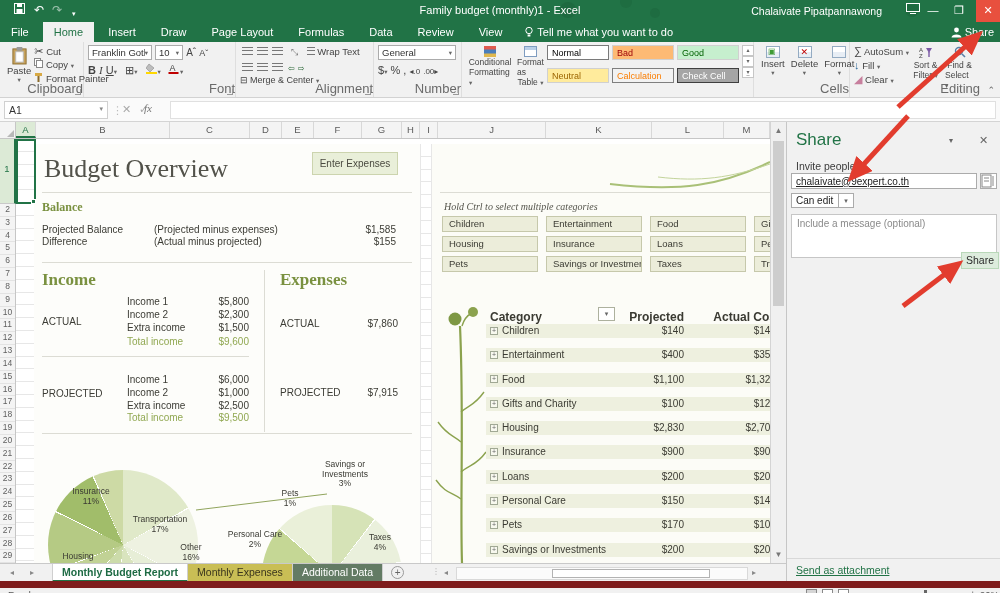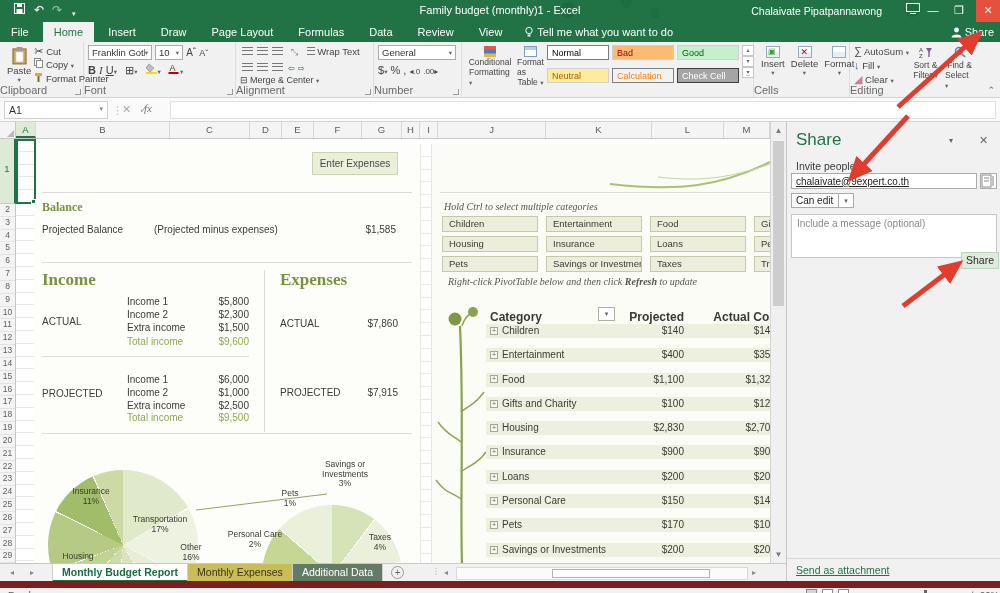--- a/index.html
+++ b/index.html
@@ -19,21 +19,21 @@
 
 #tabrow { left:0; top:22px; width:1000px; height:20px; background:#217346; z-index:9; }
 .rtab { display:inline-block; padding:0 11px; line-height:20px; color:#fff; font-size:11px; }
 .rtab.active { background:#f1f1f1; color:#217346; }
 #tellme { display:inline-block; color:#fff; padding:0 8px; line-height:20px; }
 #share-top { position:absolute; right:6px; top:0; color:#fff; line-height:20px; }
 
 
 #ribbon { left:0; top:42px; width:1000px; height:56px; background:#f1f1f1; border-bottom:1px solid #d2d2d2; display:flex; z-index:8; }
 .rgroup { position:relative; border-right:1px solid #dedede; padding:3px 3px 12px 4px; flex:none; }
-.rlabel { position:absolute; bottom:1px; left:0; right:0; text-align:left; font-size:11px; color:#6a6a6a; }
+.rlabel { position:absolute; bottom:1px; left:0; right:0; text-align:right; font-size:13px; color:#6a6a6a; }
 .launcher { position:absolute; right:2px; bottom:2px; width:6px; height:6px; border-left:1px solid #999; border-bottom:1px solid #999; transform:rotate(-90deg); }
 .rbtn-big { display:inline-flex; flex-direction:column; align-items:center; font-size:9.5px; color:#444; vertical-align:top; padding:1px 3px; }
 .rsmall { font-size:9.5px; color:#444; line-height:13px; white-space:nowrap; }
 .dd { font-size:6.5px; color:#666; }
 .selbox { background:#fff; border:1px solid #ababab; font-size:9.5px; color:#333; padding:0 3px; height:15px; line-height:13px; display:inline-flex; justify-content:space-between; align-items:center; }
 .glyph { font-size:11px; color:#444; display:inline-block; }
 .lines3 { display:inline-block; width:11px; height:8px; background:repeating-linear-gradient(to bottom,#777 0 1px,transparent 1px 3.5px); margin:2px 2px 0 2px; }
 .chip { width:62px; height:15px; font-size:9px; line-height:15px; padding-left:4px; border:1px solid #d0d0d0; overflow:hidden; white-space:nowrap; }
 .cellicon { display:inline-block; width:14px; height:12px; border:1px solid #94abc2; background:linear-gradient(to bottom,#fff 0 5px,#e8eef5 5px); position:relative; }
 .fillbar { display:inline-block; width:12px; height:11px; position:relative; }
@@ -390,30 +390,34 @@
     <div class="rowh">25</div>
     <div class="rowh">26</div>
     <div class="rowh">27</div>
     <div class="rowh">28</div>
     <div class="rowh">29</div>
   </div>
 <div id="a1sel" class="abs"></div>
 <div id="a1handle" class="abs"></div>
 
 <div id="card1" class="card">
+  <div class="cardtitle abs" style="left:10px;top:10px">Budget Overview</div>
   <div id="enter-exp">Enter Expenses</div>
   <div class="divider" style="left:8px;top:48px;width:370px"></div>
   <div class="oheading abs" style="left:8px;top:56px">Balance</div>
   <div class="abs" style="left:8px;top:80px;width:354px">
 
       <div class="brow">
         <span class="bl">Projected Balance</span><span>(Projected  minus expenses)</span><span class="bv">$1,585</span>
       </div>
 
 
+      <div class="brow">
+        <span class="bl">Difference</span><span>(Actual minus projected)</span><span class="bv">$155</span>
+      </div>
     </div>
   <div class="divider" style="left:8px;top:118px;width:370px"></div>
 
   <div class="oheading abs" style="left:8px;top:126px;font-size:17px">Income</div>
   <div class="oheading abs" style="left:246px;top:126px;font-size:17px">Expenses</div>
   <div class="abs" style="left:230px;top:126px;width:1px;height:162px;background:#dcdcd4"></div>
 
   <div class="abs" style="left:8px;top:148px;width:207px;height:62px">
     <span class="abs" style="left:0;top:24px;font-size:10px;color:#3c3c35">ACTUAL</span>
     <div class="abs" style="left:85px;top:4px;width:122px">
@@ -472,23 +476,20 @@
       <div class="slicer">Gifts and Charity</div>
       <div class="slicer">Housing</div>
       <div class="slicer">Insurance</div>
       <div class="slicer">Loans</div>
       <div class="slicer">Personal Care</div>
       <div class="slicer">Pets</div>
       <div class="slicer">Savings or Investments</div>
       <div class="slicer">Taxes</div>
       <div class="slicer">Transportation</div>
     </div>
-  <div class="hintline abs" style="left:16px;top:132px">
-    <span>Right-click PivotTable below and then click </span><b>Refresh</b><span> to update</span>
-  </div>
 
   <svg class="abs" style="left:0;top:160px" width="60" height="259" viewBox="0 0 60 259">
     <path d="M30,259 C28,200 32,110 28,22" stroke="#8ba24e" stroke-width="2.2" fill="none"></path>
     <path d="M29,195 C20,188 14,190 4,176" stroke="#8ba24e" stroke-width="1.4" fill="none"></path>
     <path d="M29,168 C38,160 44,162 54,148" stroke="#8ba24e" stroke-width="1.4" fill="none"></path>
     <path d="M29,138 C20,130 16,132 6,118" stroke="#8ba24e" stroke-width="1.4" fill="none"></path>
     <path d="M29,108 C38,100 42,102 52,88" stroke="#8ba24e" stroke-width="1.4" fill="none"></path>
     <path d="M30,22 C32,15 36,11 40,9" stroke="#8ba24e" stroke-width="1.4" fill="none"></path>
     <circle cx="23" cy="15" r="6.5" fill="#7e9844"></circle>
     <circle cx="41" cy="8" r="5" fill="#8ba24e"></circle>

